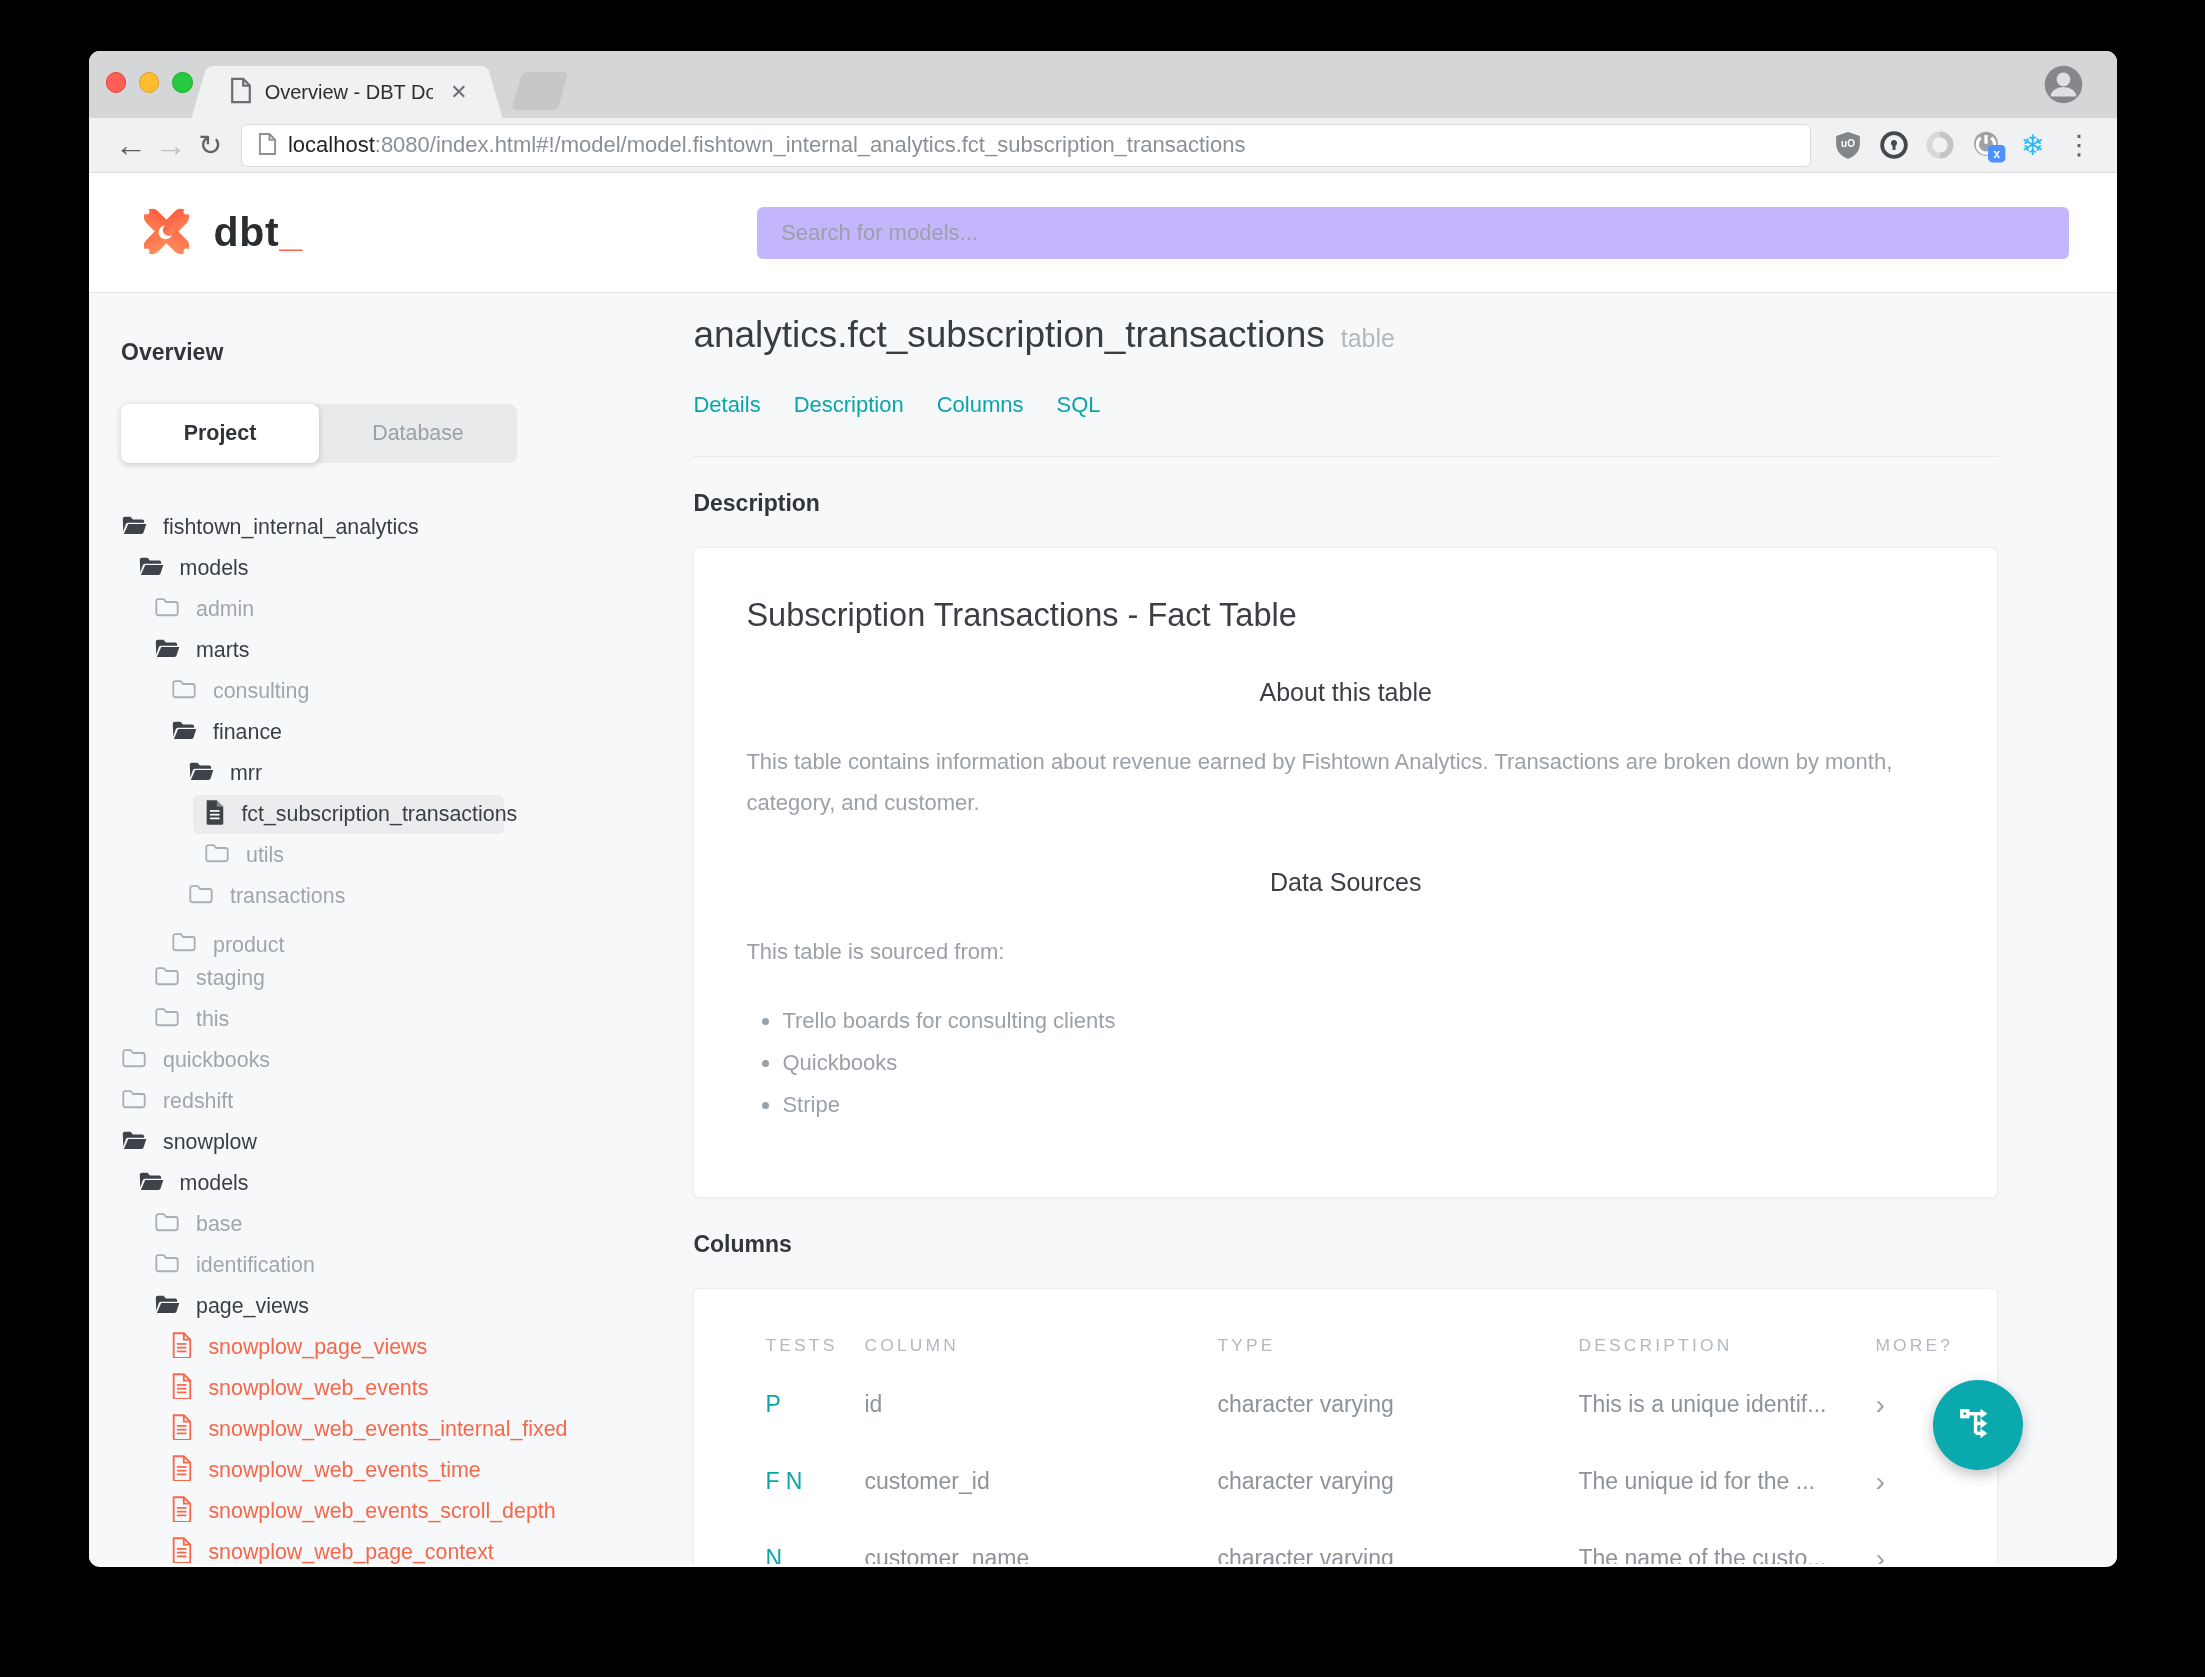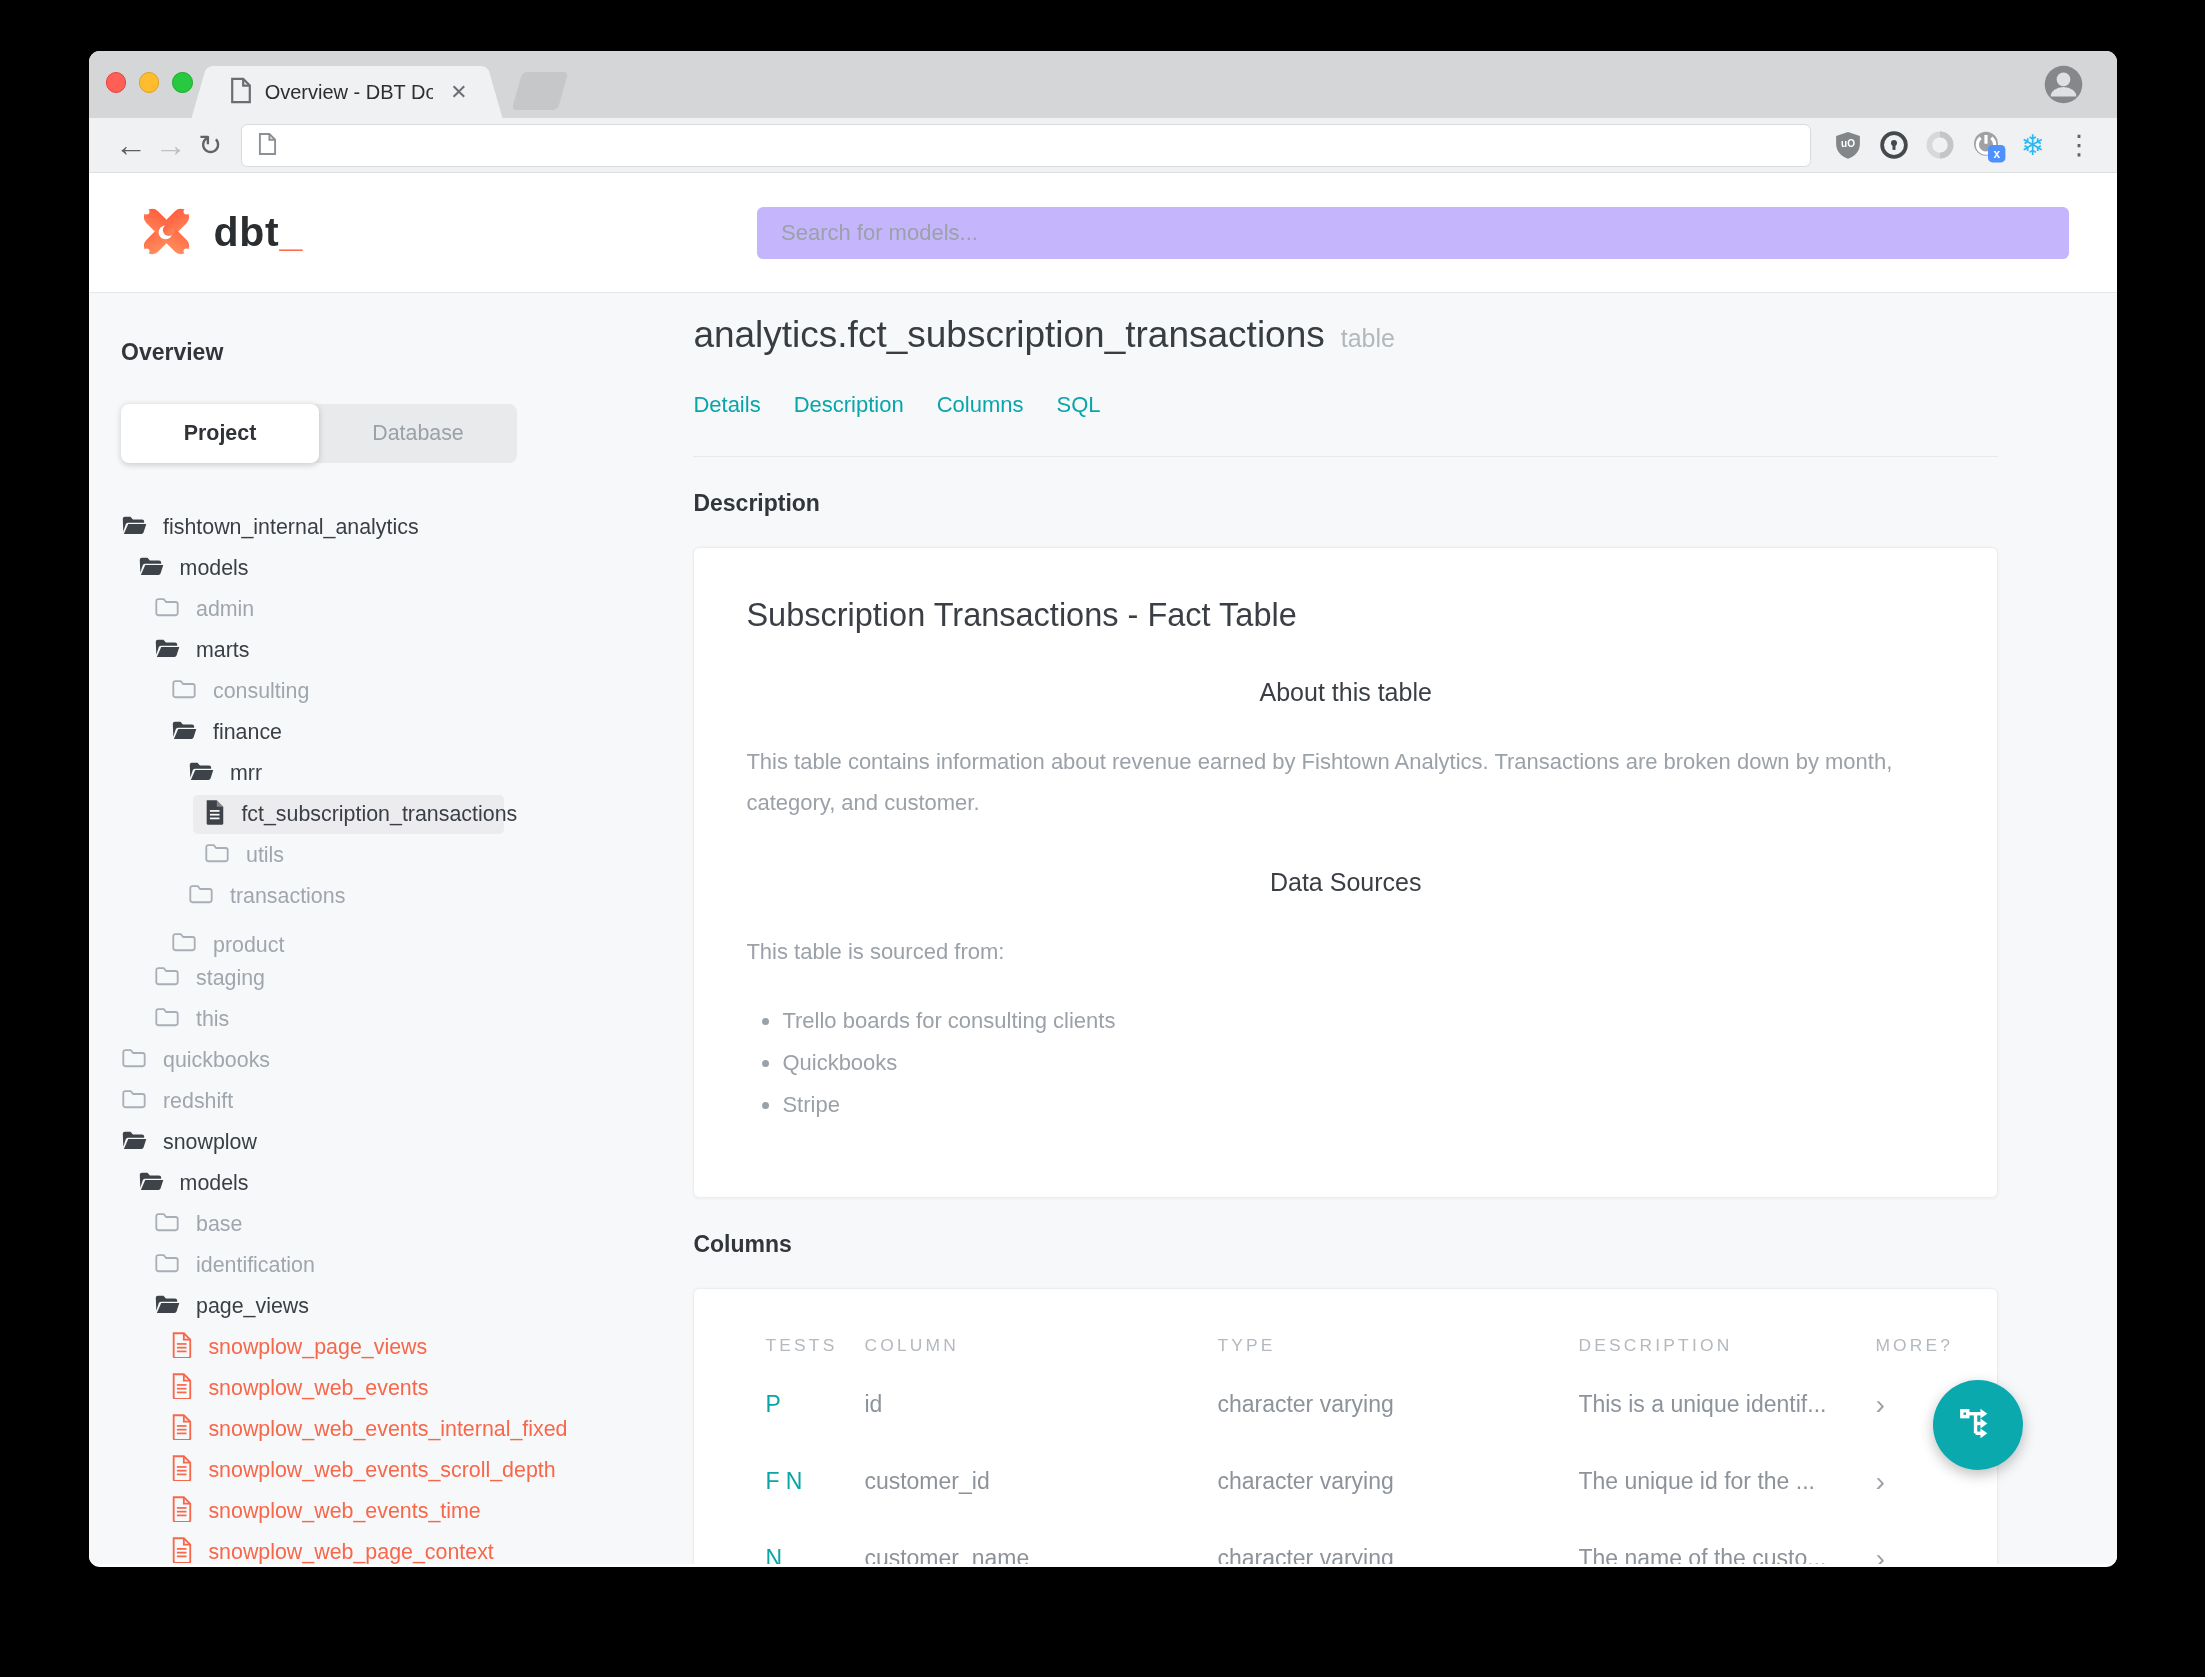--- a/index.html
+++ b/index.html
@@ -132,20 +132,21 @@
       <span class="nav-glyph back">←</span>
       <span class="nav-glyph fwd">→</span>
       <span class="nav-glyph reload">↻</span>
       <div class="urlbar">
         <span>
           <svg width="19" height="24" viewBox="0 0 20 24">
               <path d="M2 1.5 h10 l6 6 V22.5 H2 Z" fill="none" stroke="#8a9096" stroke-width="2"></path>
               <path d="M12 1.5 v6 h6" fill="none" stroke="#8a9096" stroke-width="2"></path>
             </svg>
         </span>
+        <span class="url-text"><span class="url-host">localhost</span><span class="url-rest">:8080/index.html#!/model/model.fishtown_internal_analytics.fct_subscription_transactions</span></span>
       </div>
       <div class="ext-icons">
         <div class="ext">
           <svg width="30" height="30" viewBox="0 0 24 24">
               <path d="M12 1.5 L21.5 4.8 V11 C21.5 17.2 17.4 21.3 12 23 C6.6 21.3 2.5 17.2 2.5 11 V4.8 Z" fill="#838689"></path>
               <text x="12" y="13.6" text-anchor="middle" font-size="8" font-weight="bold" fill="#fff" font-family="Liberation Sans, sans-serif">uO</text>
             </svg>
         </div>
         <div class="ext">
           <svg width="30" height="30" viewBox="0 0 24 24">
@@ -390,33 +391,33 @@
             <div class="tree-row state-model" style="padding-left: 50px;">
               <span><svg width="21.4" height="26" viewBox="0 0 20 24">
                   <path fill="none" stroke="#f7674a" stroke-width="1.7" d="M2.5 1 h9.5 l6 6 v15.5 a1.5 1.5 0 0 1-1.5 1.5 H4 a1.5 1.5 0 0 1-1.5-1.5 Z"></path>
                   <path fill="none" stroke="#f7674a" stroke-width="1.7" d="M12 1 v6 h6"></path>
                   <g stroke="#f7674a" stroke-width="1.6">
                     <line x1="5.5" y1="11" x2="14.5" y2="11"></line>
                     <line x1="5.5" y1="14.5" x2="14.5" y2="14.5"></line>
                     <line x1="5.5" y1="18" x2="14.5" y2="18"></line>
                   </g>
                 </svg></span>
-              <span class="lbl">snowplow_web_events_scroll_depth</span>
+              <span class="lbl">snowplow_web_events_time</span>
             </div>
             <div class="tree-row state-model" style="padding-left: 50px;">
               <span><svg width="21.4" height="26" viewBox="0 0 20 24">
                   <path fill="none" stroke="#f7674a" stroke-width="1.7" d="M2.5 1 h9.5 l6 6 v15.5 a1.5 1.5 0 0 1-1.5 1.5 H4 a1.5 1.5 0 0 1-1.5-1.5 Z"></path>
                   <path fill="none" stroke="#f7674a" stroke-width="1.7" d="M12 1 v6 h6"></path>
                   <g stroke="#f7674a" stroke-width="1.6">
                     <line x1="5.5" y1="11" x2="14.5" y2="11"></line>
                     <line x1="5.5" y1="14.5" x2="14.5" y2="14.5"></line>
                     <line x1="5.5" y1="18" x2="14.5" y2="18"></line>
                   </g>
                 </svg></span>
-              <span class="lbl">snowplow_web_events_time</span>
+              <span class="lbl">snowplow_web_events_scroll_depth</span>
             </div>
             <div class="tree-row state-model" style="padding-left: 50px;">
               <span><svg width="21.4" height="26" viewBox="0 0 20 24">
                   <path fill="none" stroke="#f7674a" stroke-width="1.7" d="M2.5 1 h9.5 l6 6 v15.5 a1.5 1.5 0 0 1-1.5 1.5 H4 a1.5 1.5 0 0 1-1.5-1.5 Z"></path>
                   <path fill="none" stroke="#f7674a" stroke-width="1.7" d="M12 1 v6 h6"></path>
                   <g stroke="#f7674a" stroke-width="1.6">
                     <line x1="5.5" y1="11" x2="14.5" y2="11"></line>
                     <line x1="5.5" y1="14.5" x2="14.5" y2="14.5"></line>
                     <line x1="5.5" y1="18" x2="14.5" y2="18"></line>
                   </g>

